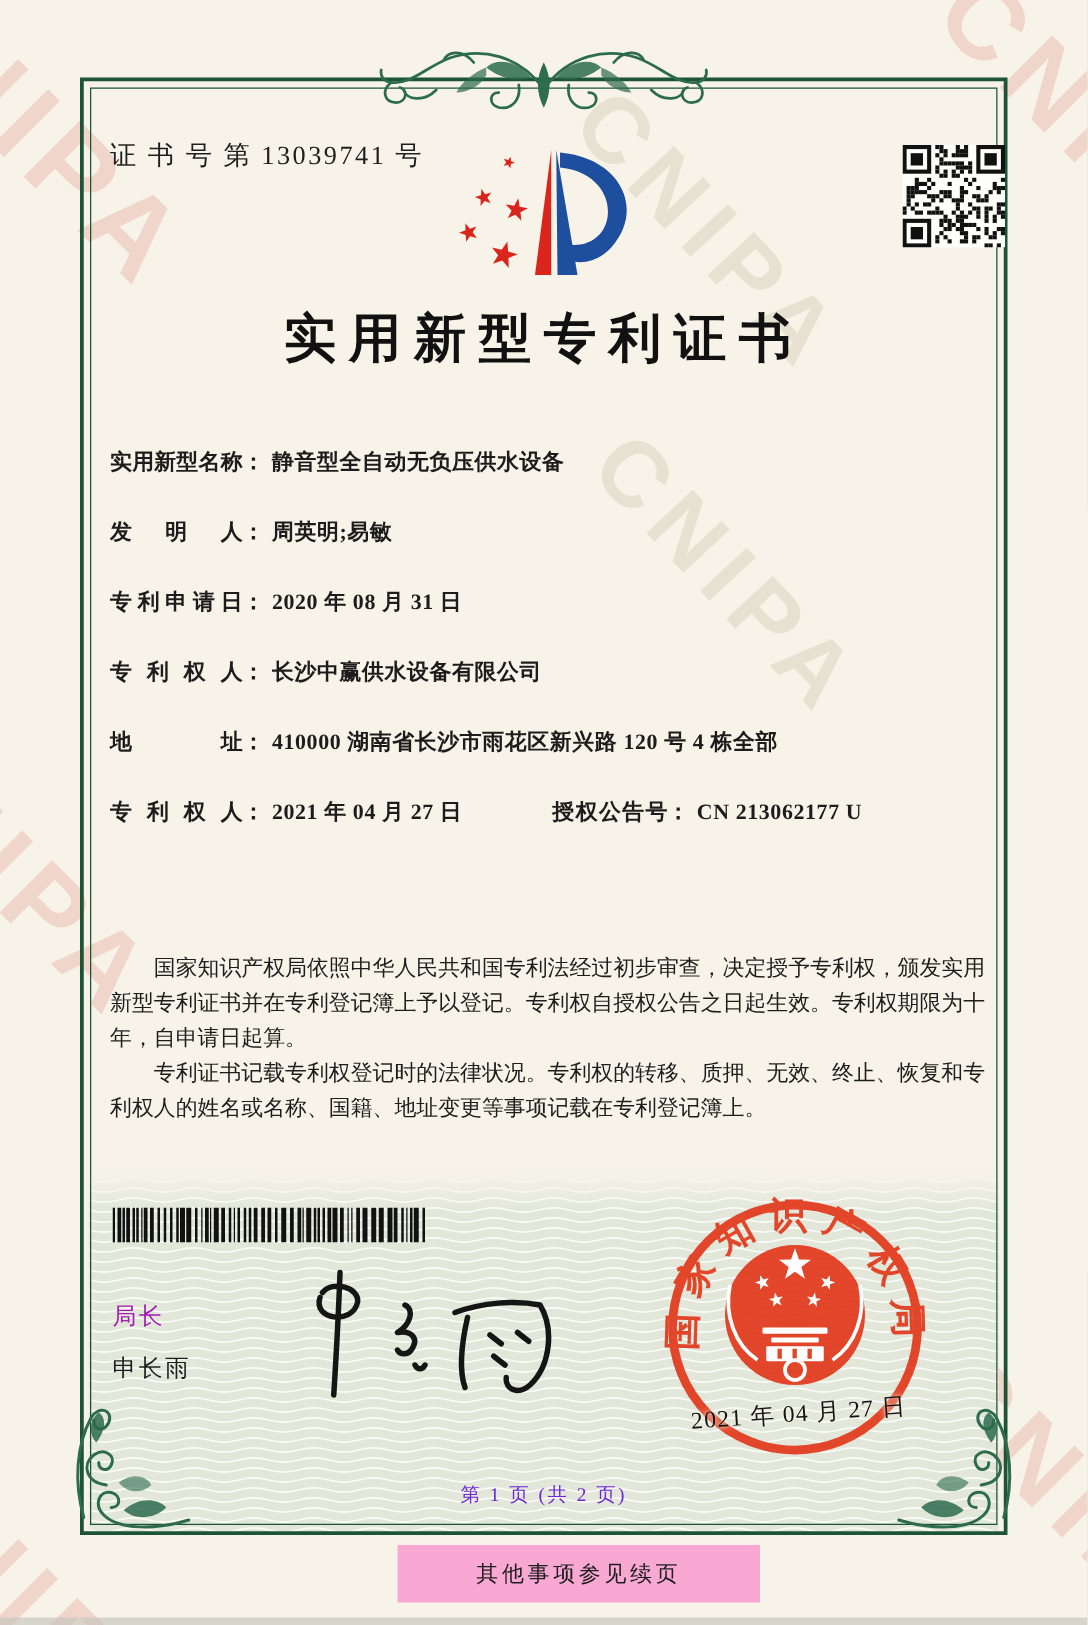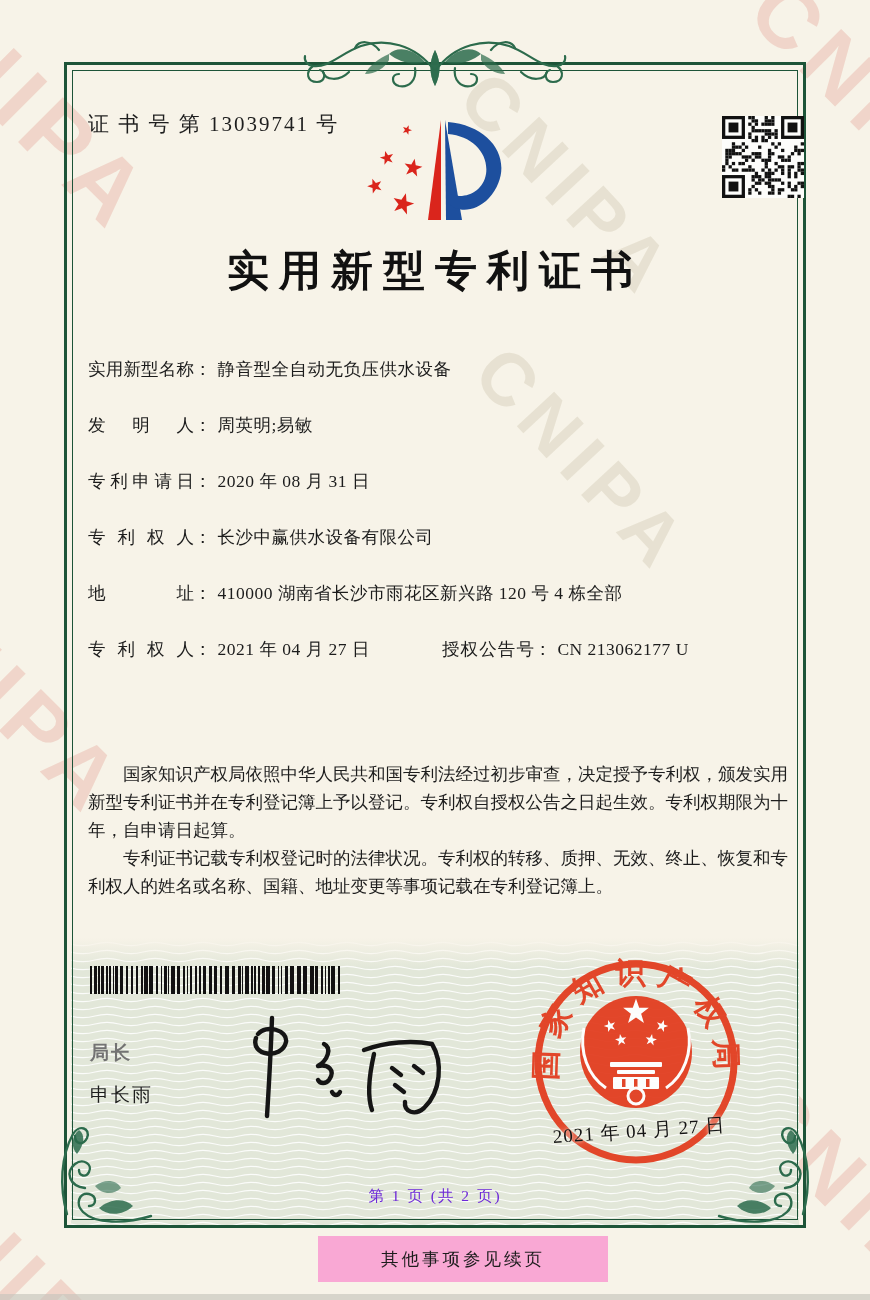--- a/index.html
+++ b/index.html
@@ -38,35 +38,35 @@
   .corner-l{left:55px;top:1126px;}
   .corner-r{left:715px;top:1126px;}
   
   .cert-no{position:absolute;left:88px;top:110px;z-index:4;font-size:21px;letter-spacing:2px;color:#1e1e1e;}
   .logo{position:absolute;left:345px;top:108px;z-index:4;}
   .qr{position:absolute;left:722px;top:116px;z-index:4;}
   .title{position:absolute;left:0;top:243px;width:100%;z-index:4;text-align:center;
     font-size:42px;font-weight:700;letter-spacing:10px;box-sizing:border-box;color:#111;}
   
   .fields{position:absolute;left:88px;top:357px;width:700px;z-index:4;font-size:17.5px;color:#1c1c1c;}
-  .frow{height:22px;margin-bottom:34px;white-space:nowrap;}
+  .frow{height:22px;margin-bottom:34px;white-space:nowrap;font-weight:bold;}
   .frow7{display:flex;}
   .flabel{display:inline-block;width:106px;text-align:justify;text-align-last:justify;-moz-text-align-last:justify;vertical-align:top;}
   .fcolon{display:inline-block;margin-right:6px;}
   .fvalue{letter-spacing:0.5px;}
   .grant-no{margin-left:72px;}
   .grant-no .flabel{width:92px;}
   
   .body-text{position:absolute;left:88px;top:760px;width:700px;z-index:4;
     font-size:17.5px;line-height:28px;text-align:justify;color:#1d1d1d;}
   .body-text p{margin:0;text-indent:2em;}
   
   .barcode{position:absolute;left:90px;top:966px;z-index:4;}
   .signer-title{position:absolute;left:90px;top:1040px;z-index:4;font-size:19px;
-    font-family:"Liberation Sans","DejaVu Sans",sans-serif;font-weight:700;color:#737373;letter-spacing:2px;}
+    font-family:"Liberation Sans","DejaVu Sans",sans-serif;font-weight:400;color:#a21caf;letter-spacing:2px;}
   .signer-name{position:absolute;left:90px;top:1082px;z-index:4;font-size:19px;
     font-family:"Liberation Sans","DejaVu Sans",sans-serif;font-weight:500;color:#1d1d1d;letter-spacing:2px;}
   .signature{position:absolute;left:236px;top:1012px;z-index:4;}
   .seal{position:absolute;left:530px;top:956px;z-index:5;}
   .seal-date{position:absolute;left:533px;top:1118px;width:212px;z-index:6;text-align:center;
     font-size:19px;color:#141414;letter-spacing:1px;transform:rotate(-4deg);
     text-shadow:0 0 3px rgba(247,243,232,.95),0 0 6px rgba(247,243,232,.8);}
   .page-indicator{position:absolute;left:0;top:1186px;width:100%;z-index:4;text-align:center;
     font-size:15.5px;letter-spacing:2px;color:#6d28d9;}
   .note-box{position:absolute;left:318px;top:1236px;width:290px;height:46px;z-index:4;

